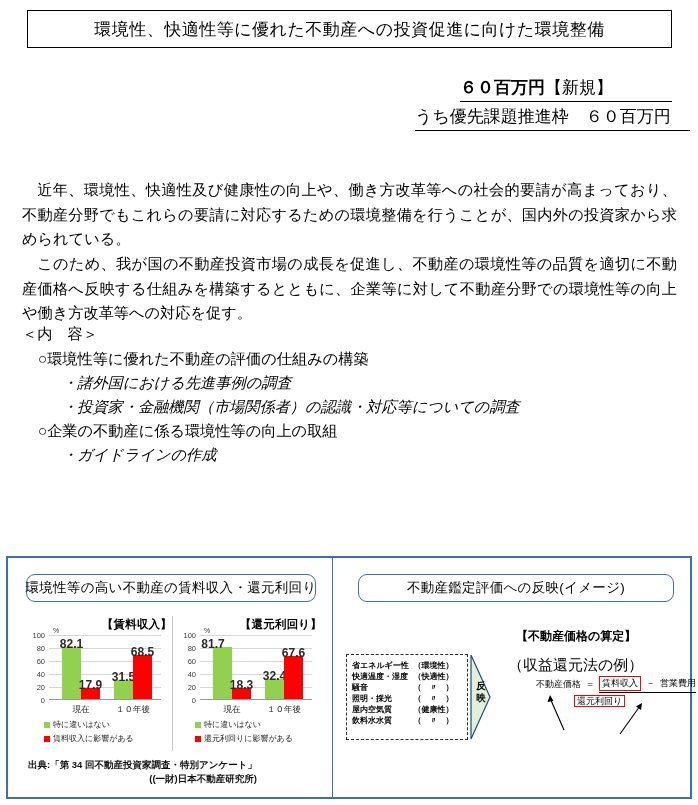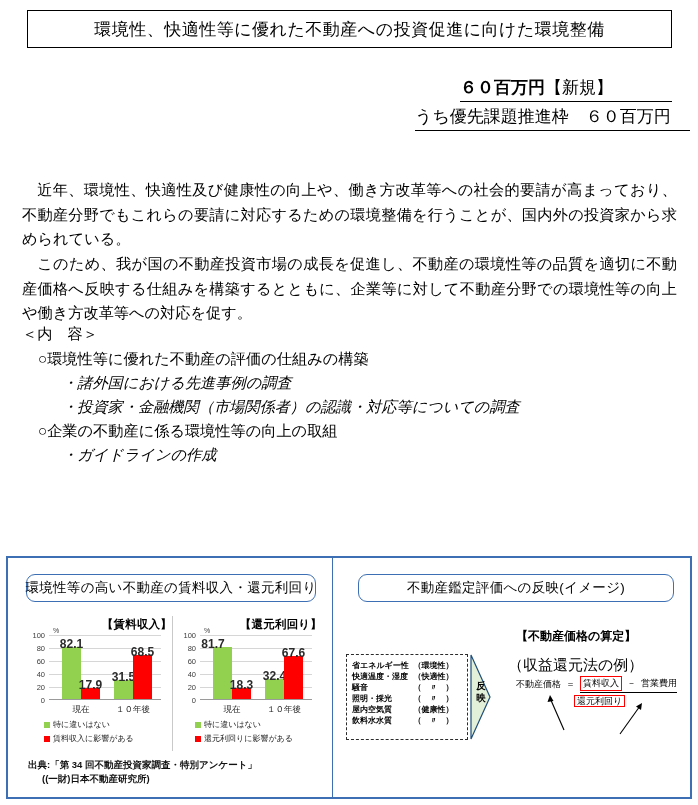--- a/index.html
+++ b/index.html
@@ -252,21 +252,21 @@
 
   .source {
     position: absolute;
     left: 20px;
     top: 200px;
     font-size: 9.5px;
     font-weight: bold;
     line-height: 1.45;
     color: #111;
   }
-  .source .line2 { padding-left: 14px; }
+  .source .line2 { padding-left: 14px; text-align: right; }
 
   
   .diag-col-head {
     position: absolute;
     font-size: 12px;
     font-weight: bold;
     white-space: nowrap;
   }
   .head-quality { left: 344px; top: 70px; }
   .head-calc    { left: 508px; top: 70px; }
@@ -326,20 +326,21 @@
     position: absolute;
     left: 508px;
     top: 118px;
     width: 180px;
     font-size: 9px;
   }
   .f-row {
     display: flex;
     align-items: center;
     white-space: nowrap;
+    margin-left: 20px;
   }
   .f-numer {
     display: flex;
     align-items: center;
     border-bottom: 1.6px solid #000;
     padding-bottom: 1px;
   }
   .boxed-red {
     border: 1.2px solid #ff0000;
     padding: 0 2px;

